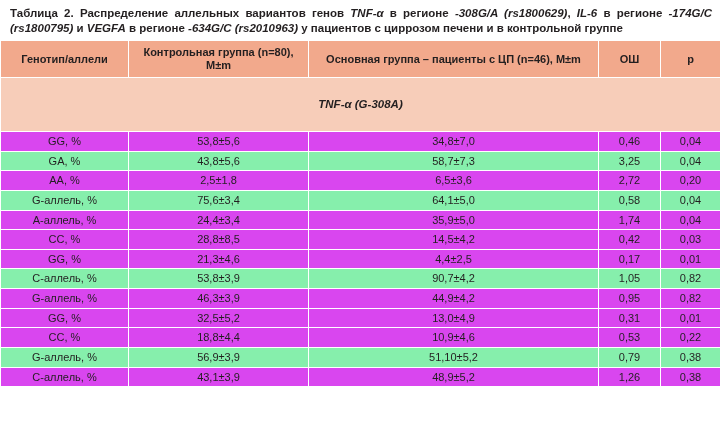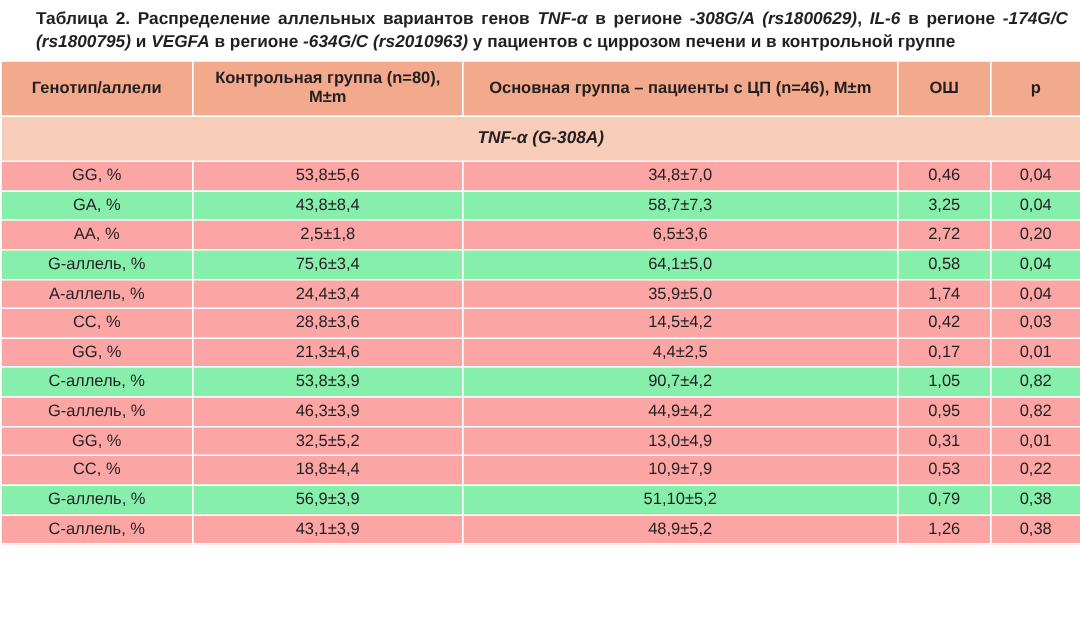--- a/index.html
+++ b/index.html
@@ -16,21 +16,21 @@
     overflow: hidden;
   }
   .page {
     width: 720px;
     height: 423px;
     box-sizing: border-box;
     display: flex;
     flex-direction: column;
   }
   .caption {
-    padding: 6px 8px 5px 24px;
+    padding: 6px 8px 5px 10px;
     font-size: 11.5px;
     font-weight: bold;
     line-height: 1.28;
     text-align: justify;
     color: #231f20;
   }
   .caption .ital {
     font-style: italic;
   }
   table {
@@ -57,23 +57,23 @@
     font-weight: bold;
     color: #231f20;
     padding: 5px 4px;
     border-color: #ffffff;
   }
   tr.group td {
     background: #f7cdb9;
     font-weight: bold;
     font-style: italic;
     font-size: 11.5px;
-    padding: 8px;
-  }
-  tr.odd td { background: #fca5a5; }
+    padding: 20px;
+  }
+  tr.odd td { background: #d946ef; }
   tr.even td { background: #86efac; }
   td.label { font-weight: normal; }
 </style>
 </head>
 <body>
 
 <div class="page">
 
   <div class="caption">
     <span>Таблица 2. Распределение аллельных вариантов генов </span><span class="ital">TNF-α</span><span> в регионе </span><span class="ital">-308G/A (rs1800629)</span><span>, </span><span class="ital">IL-6</span><span> в регионе </span><span class="ital">-174G/C (rs1800795)</span><span> и </span><span class="ital">VEGFA</span><span> в регионе </span><span class="ital">-634G/C (rs2010963)</span><span> у пациентов с циррозом печени и в контрольной группе</span>
@@ -103,21 +103,21 @@
       </tr>
       <tr class="odd">
         <td class="label">GG, %</td>
         <td>53,8±5,6</td>
         <td>34,8±7,0</td>
         <td>0,46</td>
         <td>0,04</td>
       </tr>
       <tr class="even">
         <td class="label">GA, %</td>
-        <td>43,8±8,4</td>
+        <td>43,8±5,6</td>
         <td>58,7±7,3</td>
         <td>3,25</td>
         <td>0,04</td>
       </tr>
       <tr class="odd">
         <td class="label">AA, %</td>
         <td>2,5±1,8</td>
         <td>6,5±3,6</td>
         <td>2,72</td>
         <td>0,20</td>
@@ -132,21 +132,21 @@
       <tr class="odd">
         <td class="label">A-аллель, %</td>
         <td>24,4±3,4</td>
         <td>35,9±5,0</td>
         <td>1,74</td>
         <td>0,04</td>
       </tr>
 
       <tr class="odd">
         <td class="label">CC, %</td>
-        <td>28,8±3,6</td>
+        <td>28,8±8,5</td>
         <td>14,5±4,2</td>
         <td>0,42</td>
         <td>0,03</td>
       </tr>
       <tr class="odd">
         <td class="label">GG, %</td>
         <td>21,3±4,6</td>
         <td>4,4±2,5</td>
         <td>0,17</td>
         <td>0,01</td>
@@ -169,21 +169,21 @@
       <tr class="odd">
         <td class="label">GG, %</td>
         <td>32,5±5,2</td>
         <td>13,0±4,9</td>
         <td>0,31</td>
         <td>0,01</td>
       </tr>
       <tr class="odd">
         <td class="label">CC, %</td>
         <td>18,8±4,4</td>
-        <td>10,9±7,9</td>
+        <td>10,9±4,6</td>
         <td>0,53</td>
         <td>0,22</td>
       </tr>
       <tr class="even">
         <td class="label">G-аллель, %</td>
         <td>56,9±3,9</td>
         <td>51,10±5,2</td>
         <td>0,79</td>
         <td>0,38</td>
       </tr>

